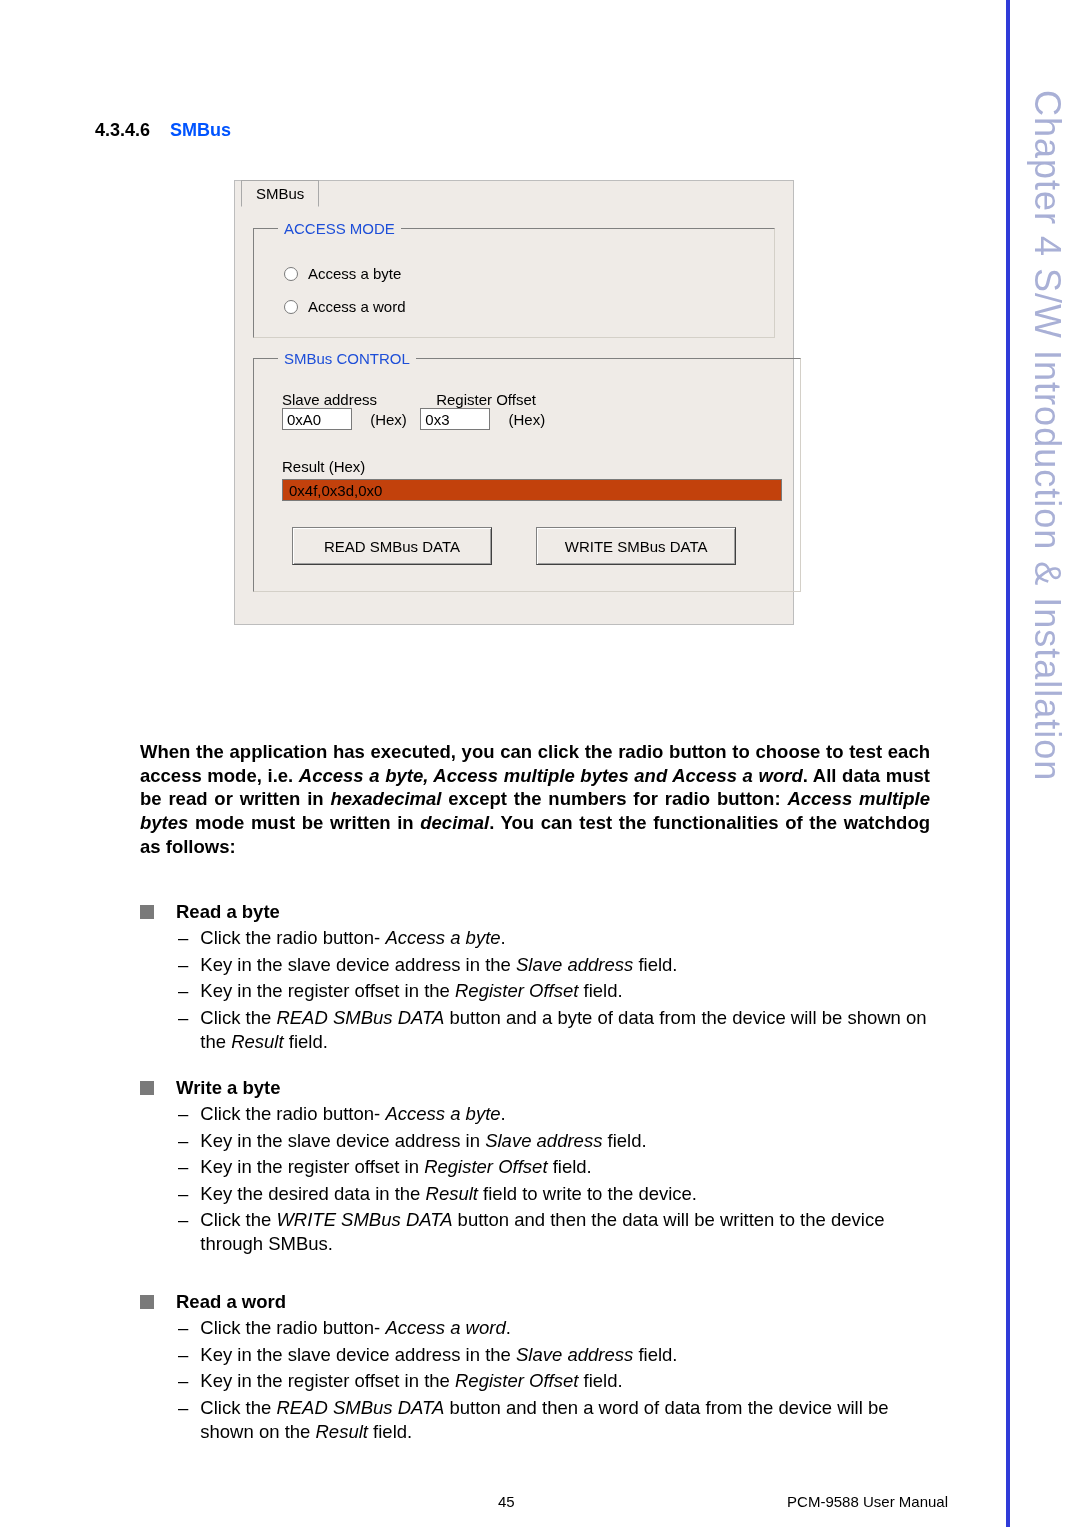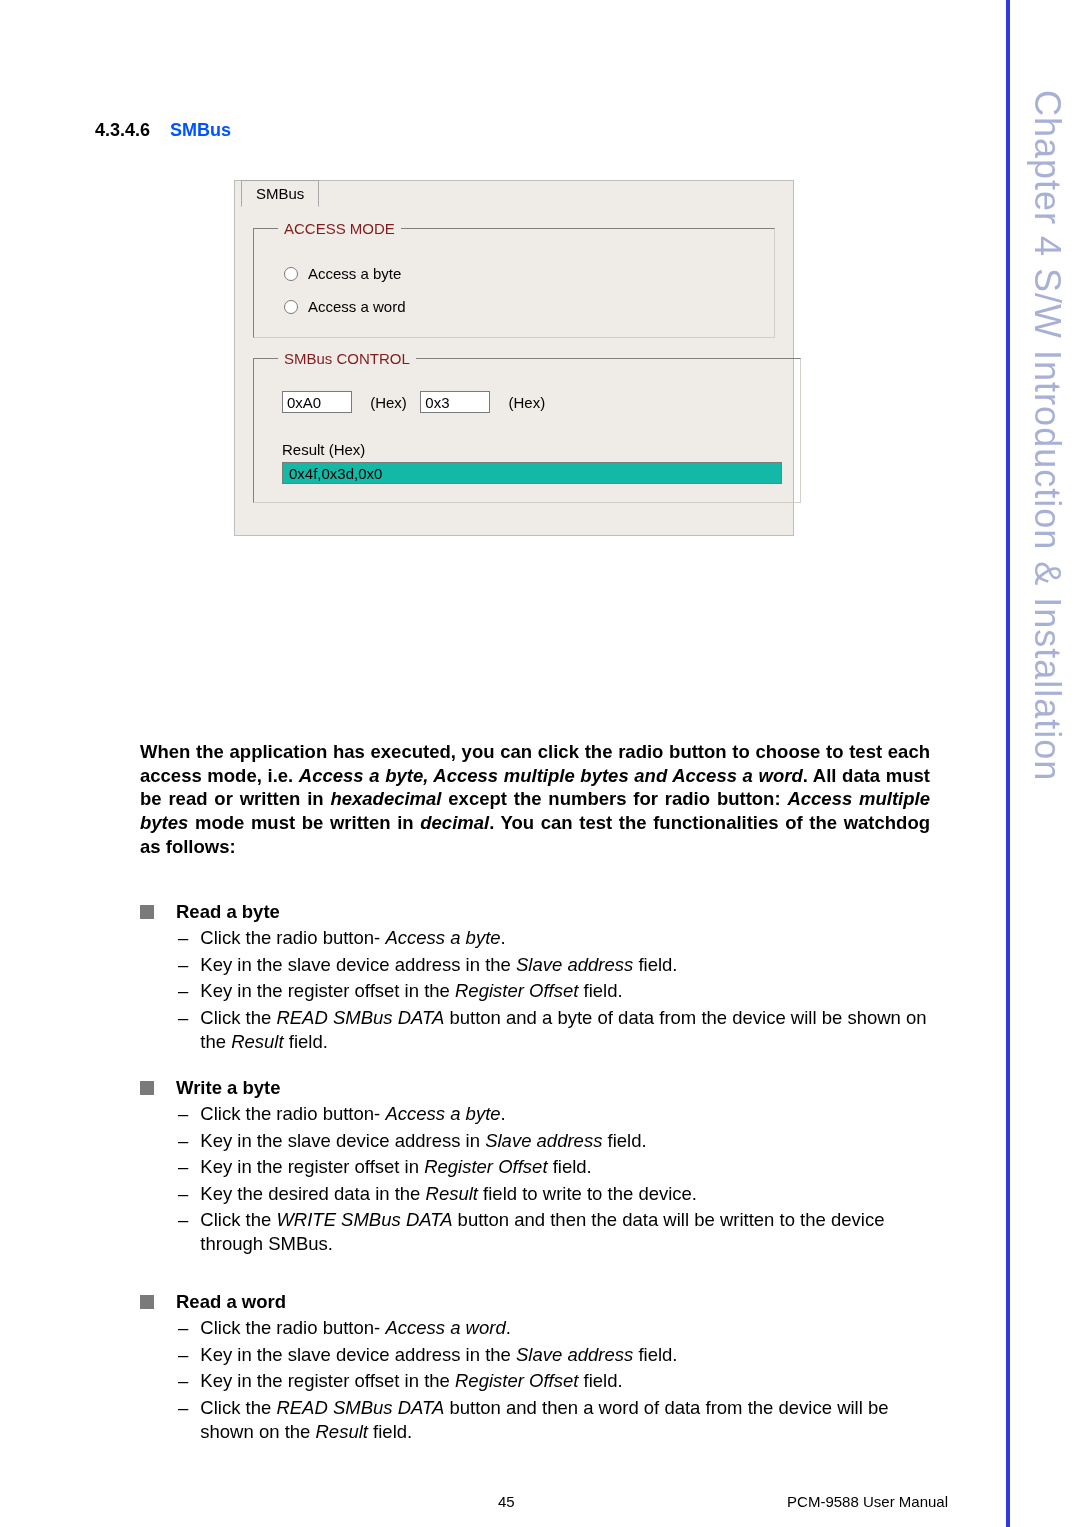--- a/index.html
+++ b/index.html
@@ -51,21 +51,21 @@
   fieldset.grp {
     border: 1px solid #d4d0c8;
     border-top-color: #808080;
     border-left-color: #808080;
     margin: 10px 6px 12px 6px;
     padding: 18px 18px 18px 24px;
   }
   fieldset.grp > legend {
     padding: 0 6px;
     font-size: 15px;
-    color: #7f1d1d;
+    color: #1d4ed8;
     margin-top: 16px;
   }
   .radio-row {
     display: flex;
     align-items: center;
     margin: 10px 0 16px 6px;
     font-size: 15px;
   }
   .radio {
     width: 14px; height: 14px;
@@ -97,21 +97,21 @@
     width: 70px; height: 22px;
     border: 1px solid #7a7a7a;
     background: #fff;
     padding: 2px 4px;
     font-size: 15px;
     display: inline-block;
   }
   .result-input {
     width: 500px; height: 22px;
     border: 1px solid #7a7a7a;
-    background: #14b8a6;
+    background: #c2410c;
     padding: 2px 6px;
     font-size: 15px;
     display: block;
     margin-top: 4px;
   }
   .btn {
     display: inline-flex;
     align-items: center; justify-content: center;
     height: 38px;
     width: 200px;
@@ -218,32 +218,40 @@
 
         <div class="radio-row" style="margin-bottom:4px;">
           <span class="radio"></span>
           <span>Access a word</span>
         </div>
       </fieldset>
 
       <fieldset class="grp">
         <legend>SMBus CONTROL</legend>
 
-        <div class="ctrl-row" style="margin-top:6px;">
+        <div class="ctrl-row">
+          <span style="display:inline-block;width:150px;">Slave address</span>
+          <span>Register Offset</span>
+        </div>
+        <div class="ctrl-row" style="margin-top:0;">
           <span class="hex-input">0xA0</span>
           <span style="display:inline-block;width:60px;padding-left:14px;">(Hex)</span>
           <span class="hex-input">0x3</span>
           <span style="padding-left:14px;">(Hex)</span>
         </div>
 
         <div class="ctrl-row" style="margin-top:28px;">
           <span>Result (Hex)</span>
           <span class="result-input">0x4f,0x3d,0x0</span>
         </div>
 
+        <div class="btn-row">
+          <span class="btn">READ SMBus DATA</span>
+          <span class="btn">WRITE SMBus DATA</span>
+        </div>
       </fieldset>
 
     </div>
   </div>
 
   <div class="body-text">
     <span>When the application has executed, you can click the radio button to choose to test each access mode, i.e. </span><i>Access a byte, Access multiple bytes and Access a word</i><span>. All data must be read or written in </span><i>hexadecimal</i><span> except the numbers for radio button: </span><i>Access multiple bytes</i><span> mode must be written in </span><i>decimal</i><span>. You can test the functionalities of the watchdog as follows:</span>
   </div>
 
   <div class="proc-list h1">

